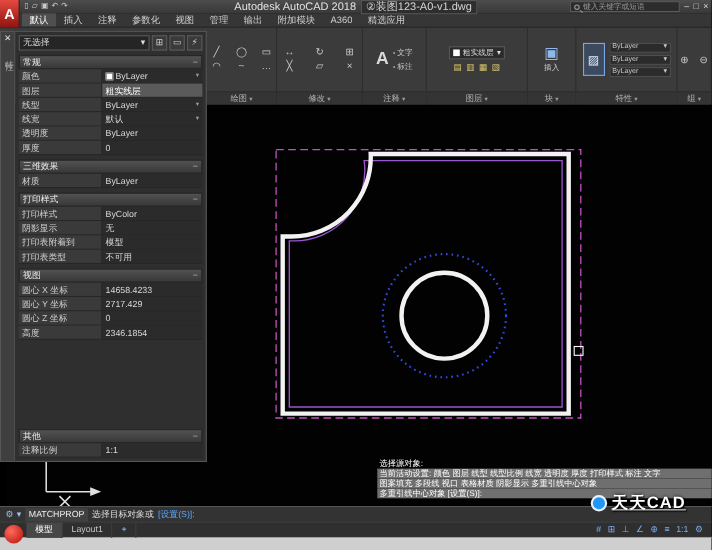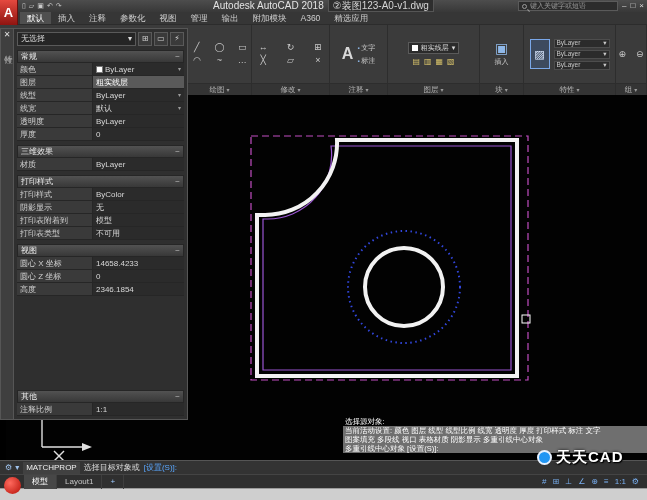--- a/index.html
+++ b/index.html
@@ -120,21 +120,21 @@
   .ltab { padding:0 8px; line-height:14px; color:#c5c5c5; border-right:1px solid #3e3e3e; }
   .ltab.active { background:#474747; color:#fff; }
   .ltab.plus { color:#9ecbff; }
   .sicons { margin-left:auto; display:flex; gap:6px; margin-right:8px; }
   .sicons .ic { font-size:8px; color:#79b0f2; line-height:14px; }
 
   .graybar { position:absolute; left:0; top:488px; width:647px; height:12px; background:#cfcfcf;
     border-top:1px solid #9a9a9a; z-index:9; }
 
   
-  .watermark { position:absolute; left:537px; top:448px; z-index:40; display:flex; align-items:center; gap:4px; }
+  .watermark { position:absolute; left:537px; top:448px; z-index:40; display:flex; align-items:center; gap:4px;text-decoration:underline; }
   .wm-ic { width:15px; height:15px; border-radius:50%; background:#2196f3; border:2px solid #e8f2ff; flex:0 0 auto; }
   .wm-text { font-size:15px; font-weight:bold; color:#fff; letter-spacing:1px; text-shadow:0 0 3px #000,1px 1px 1px #000; }
   .playbtn { position:absolute; left:4px; top:477px; width:17px; height:17px; border-radius:50%; z-index:50;
     background:radial-gradient(circle at 35% 35%, #ff6a5e, #b50f06); }
 </style>
 </head>
 <body>
 
 <div class="titlebar">
   <div class="qat">
@@ -397,20 +397,26 @@
             <span>视图</span>
             <span class="minus">−</span>
           </div>
           <div class="prow">
             <div class="lbl">圆心 X 坐标</div>
             <div class="val">
               <span>14658.4233</span>
             </div>
           </div>
           <div class="prow">
+            <div class="lbl">圆心 Y 坐标</div>
+            <div class="val">
+              <span>2717.429</span>
+            </div>
+          </div>
+          <div class="prow">
             <div class="lbl">圆心 Z 坐标</div>
             <div class="val">
               <span>0</span>
             </div>
           </div>
           <div class="prow">
             <div class="lbl">高度</div>
             <div class="val">
               <span>2346.1854</span>
             </div>

